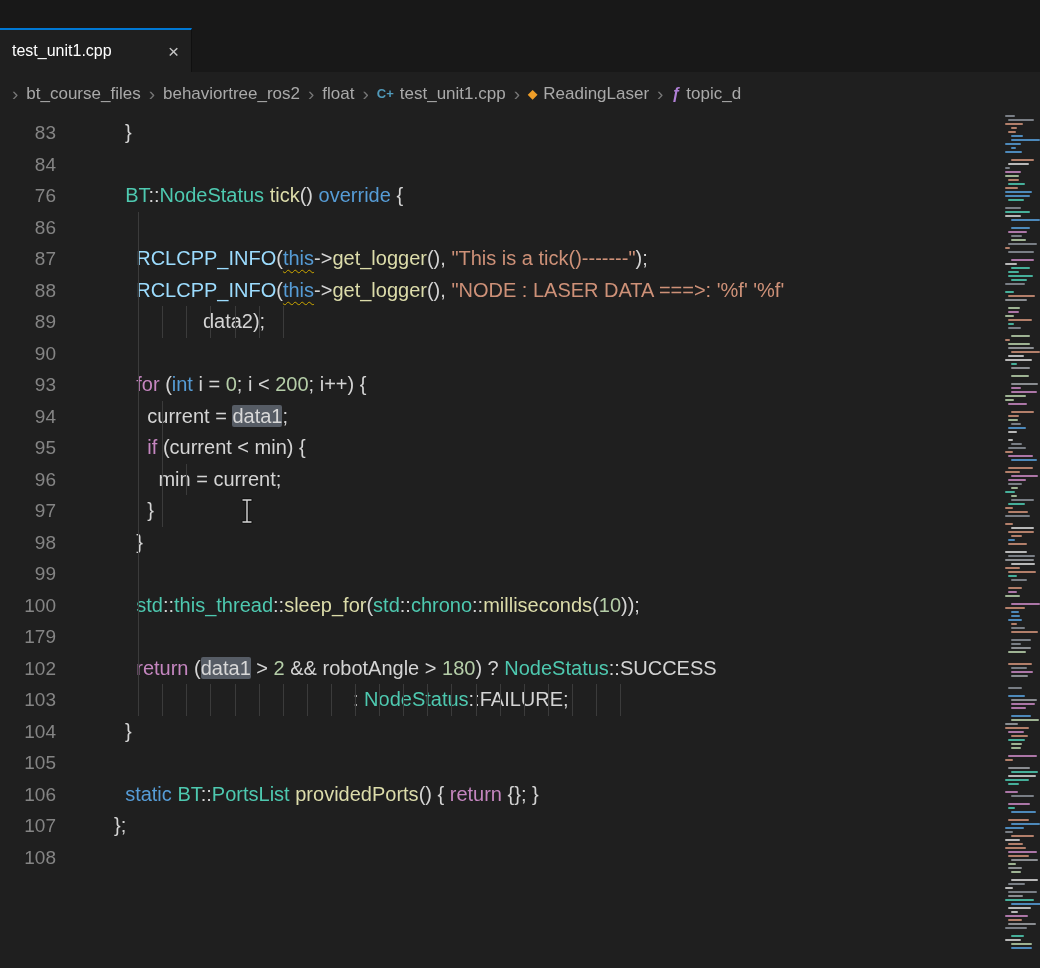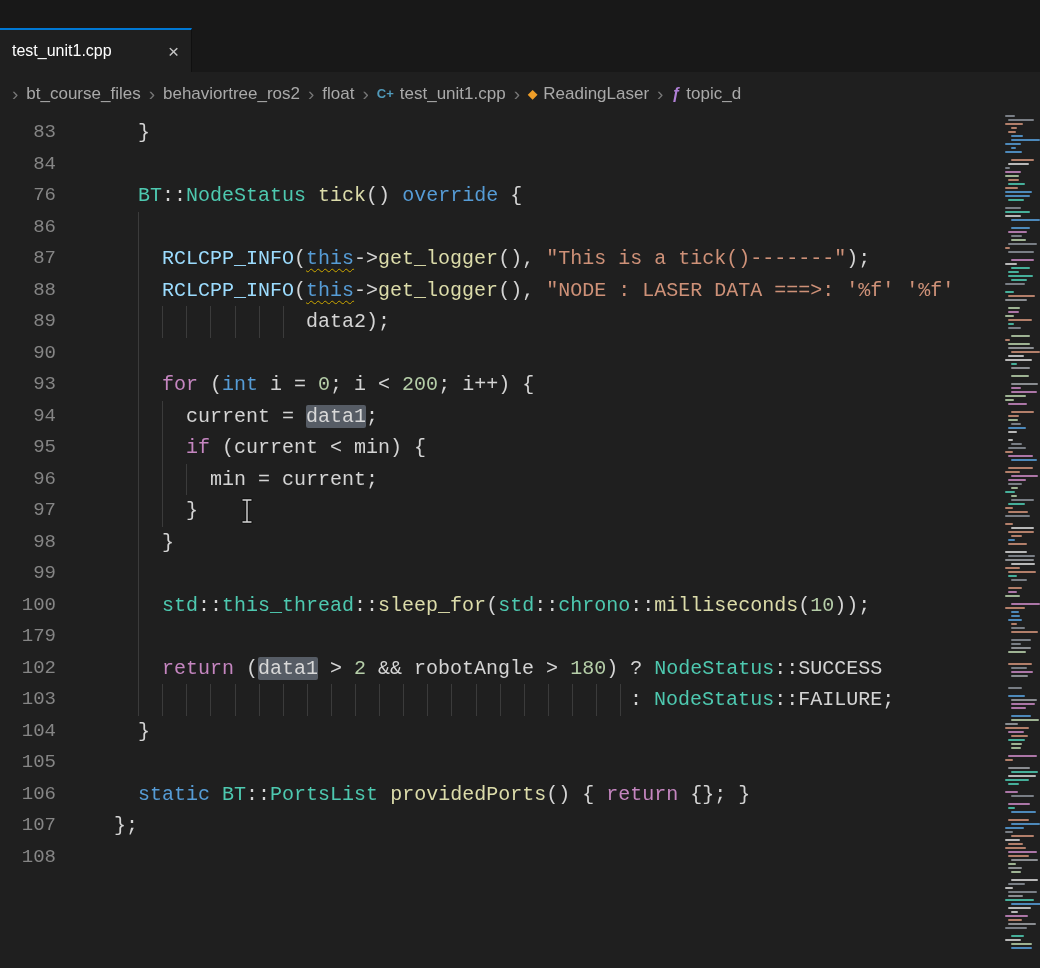--- a/index.html
+++ b/index.html
@@ -32,21 +32,21 @@
   .bc-sep{color:#767676;margin:0 8px;font-size:19px;line-height:1;}
   .bc-item{display:inline-flex;align-items:center;cursor:pointer;}
   .bc-icon{margin-right:6px;font-weight:bold;font-size:13px;line-height:1;}
   .ic-cpp{color:var(--c-icon_cpp,#519aba);}
   .ic-class{color:var(--c-icon_class,#ee9d28);font-size:12px;}
   .ic-method{color:var(--c-icon_method,#b180d7);font-size:16px;font-style:italic;}
   .editor{position:relative;height:853px;background:var(--c-editor_bg,#1f1f1f);overflow:hidden;}
   .code-lines{position:absolute;inset:0;padding-top:2px;}
   .row{
     display:flex;height:31.5px;line-height:31.5px;white-space:pre;
-    font-family:Liberation Mono, monospace;font-size:20px;
+    font-family:Liberation Sans, sans-serif;font-size:20px;
   }
   .gutter{
     flex:none;box-sizing:border-box;width:70px;text-align:right;padding-right:14px;
     color:var(--c-line_number,#858585);font-size:19px;
   }
   .code{position:relative;flex:1;padding-left:44px;color:var(--c-text,#d4d4d4);}
   .guide{position:absolute;top:0;bottom:0;width:1px;background:var(--c-indent_guide,#3b3b3b);}
   .tok-k{color:var(--c-tok_keyword,#569cd6);}
   .tok-c{color:var(--c-tok_control,#c586c0);}
   .tok-t{color:var(--c-tok_type,#4ec9b0);}

